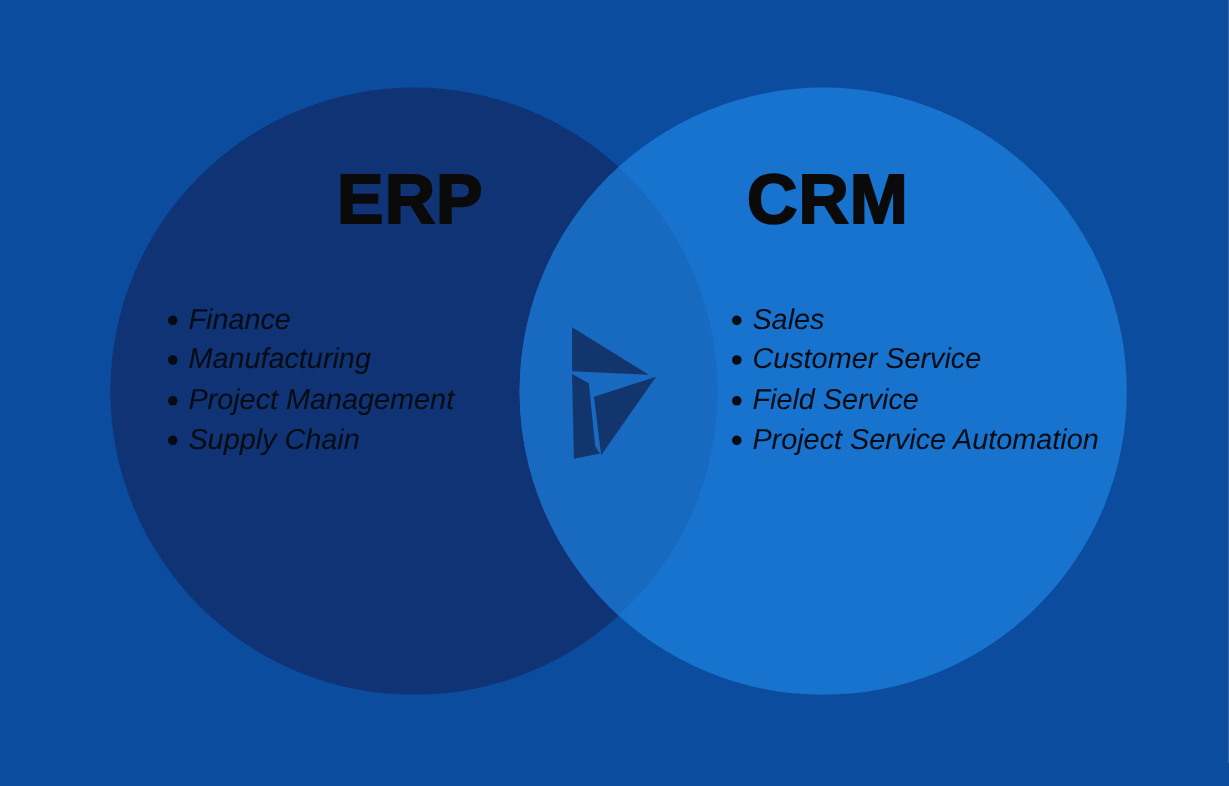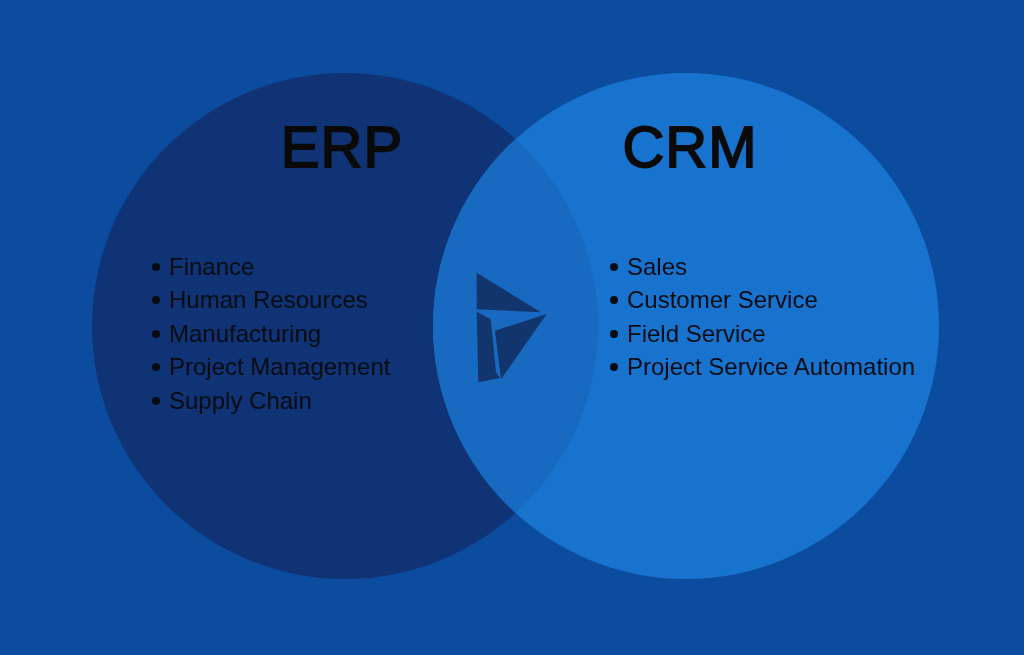--- a/index.html
+++ b/index.html
@@ -6,40 +6,40 @@
   .stage{
     position:relative;
     width:1024px;height:655px;
     background:#0B4C9E;
     overflow:hidden;
     font-family:"Liberation Sans", sans-serif;
   }
   .stage svg{position:absolute;left:0;top:0;}
   .venn-title{
     position:absolute;
-    top:116px;
+    top:136px;
     width:232px;
     text-align:center;
     font-size:58px;
     line-height:62px;
-    font-weight:normal;
+    font-weight:bold;
     letter-spacing:1px;
     color:#0A0A0A;
     -webkit-text-stroke:1.8px #0A0A0A;
   }
   .venn-title.erp{left:226px;}
   .venn-title.crm{left:574px;}
   ul.feature-list{
     position:absolute;
     top:250px;
     margin:0;padding:0;
     list-style:none;
   }
-  ul.feature-list.left{left:152px;}
-  ul.feature-list.right{left:610px;}
+  ul.feature-list.left{left:140px;font-style:italic;}
+  ul.feature-list.right{left:610px;font-style:italic;}
   ul.feature-list li{
     position:relative;
     height:33.5px;
     display:flex;
     align-items:center;
     padding-left:17px;
     font-size:24px;
     color:#070B12;
     white-space:nowrap;
   }
@@ -71,21 +71,20 @@
       <polygon points="70.7,42 19,58.7 25,107.3" fill="#12356D"></polygon>
       <polygon points="0.7,39.7 14.7,47.3 20,100 24,106 2.3,110.3" fill="#12356D"></polygon>
     </g>
   </svg>
 
   <div class="venn-title erp">ERP</div>
   <div class="venn-title crm">CRM</div>
 
   <ul class="feature-list left">
     <li>Finance</li>
-    <li>Human Resources</li>
     <li>Manufacturing</li>
     <li>Project Management</li>
     <li>Supply Chain</li>
   </ul>
 
   <ul class="feature-list right">
     <li>Sales</li>
     <li>Customer Service</li>
     <li>Field Service</li>
     <li>Project Service Automation</li>

